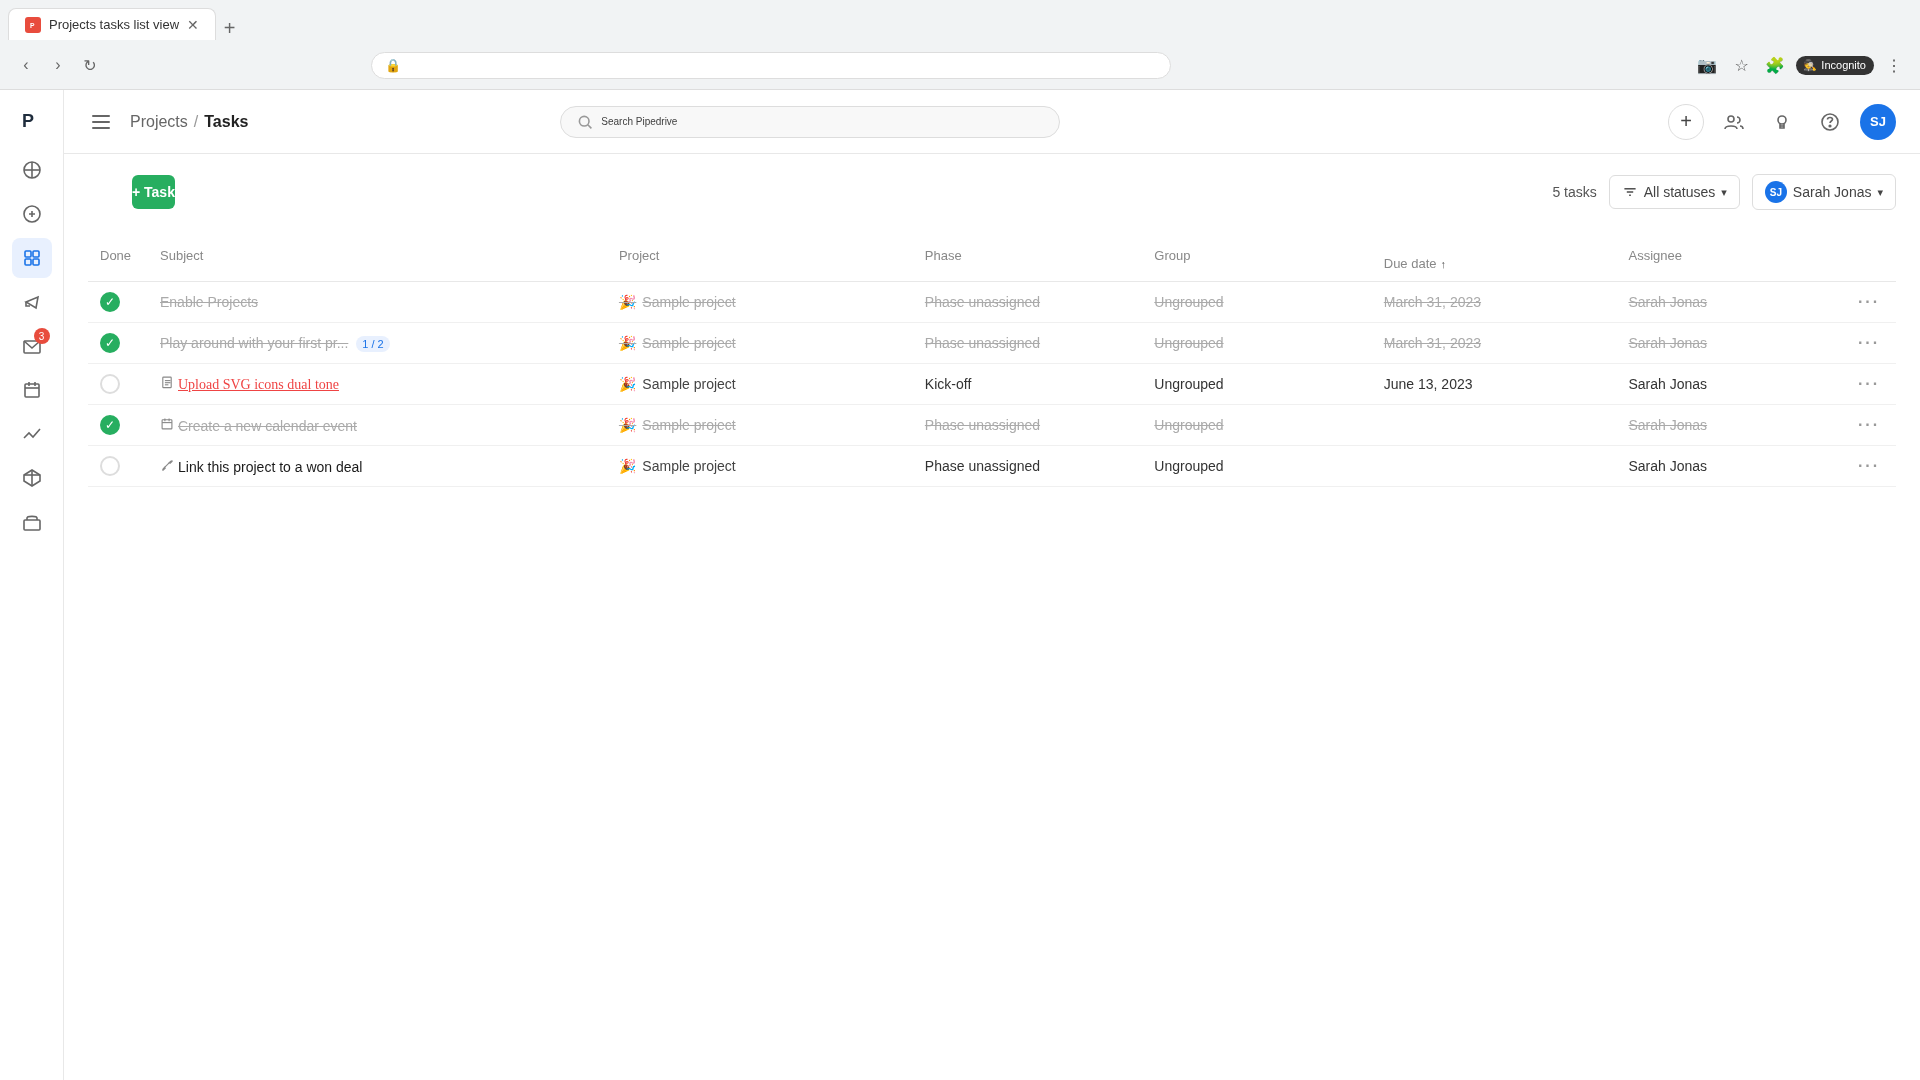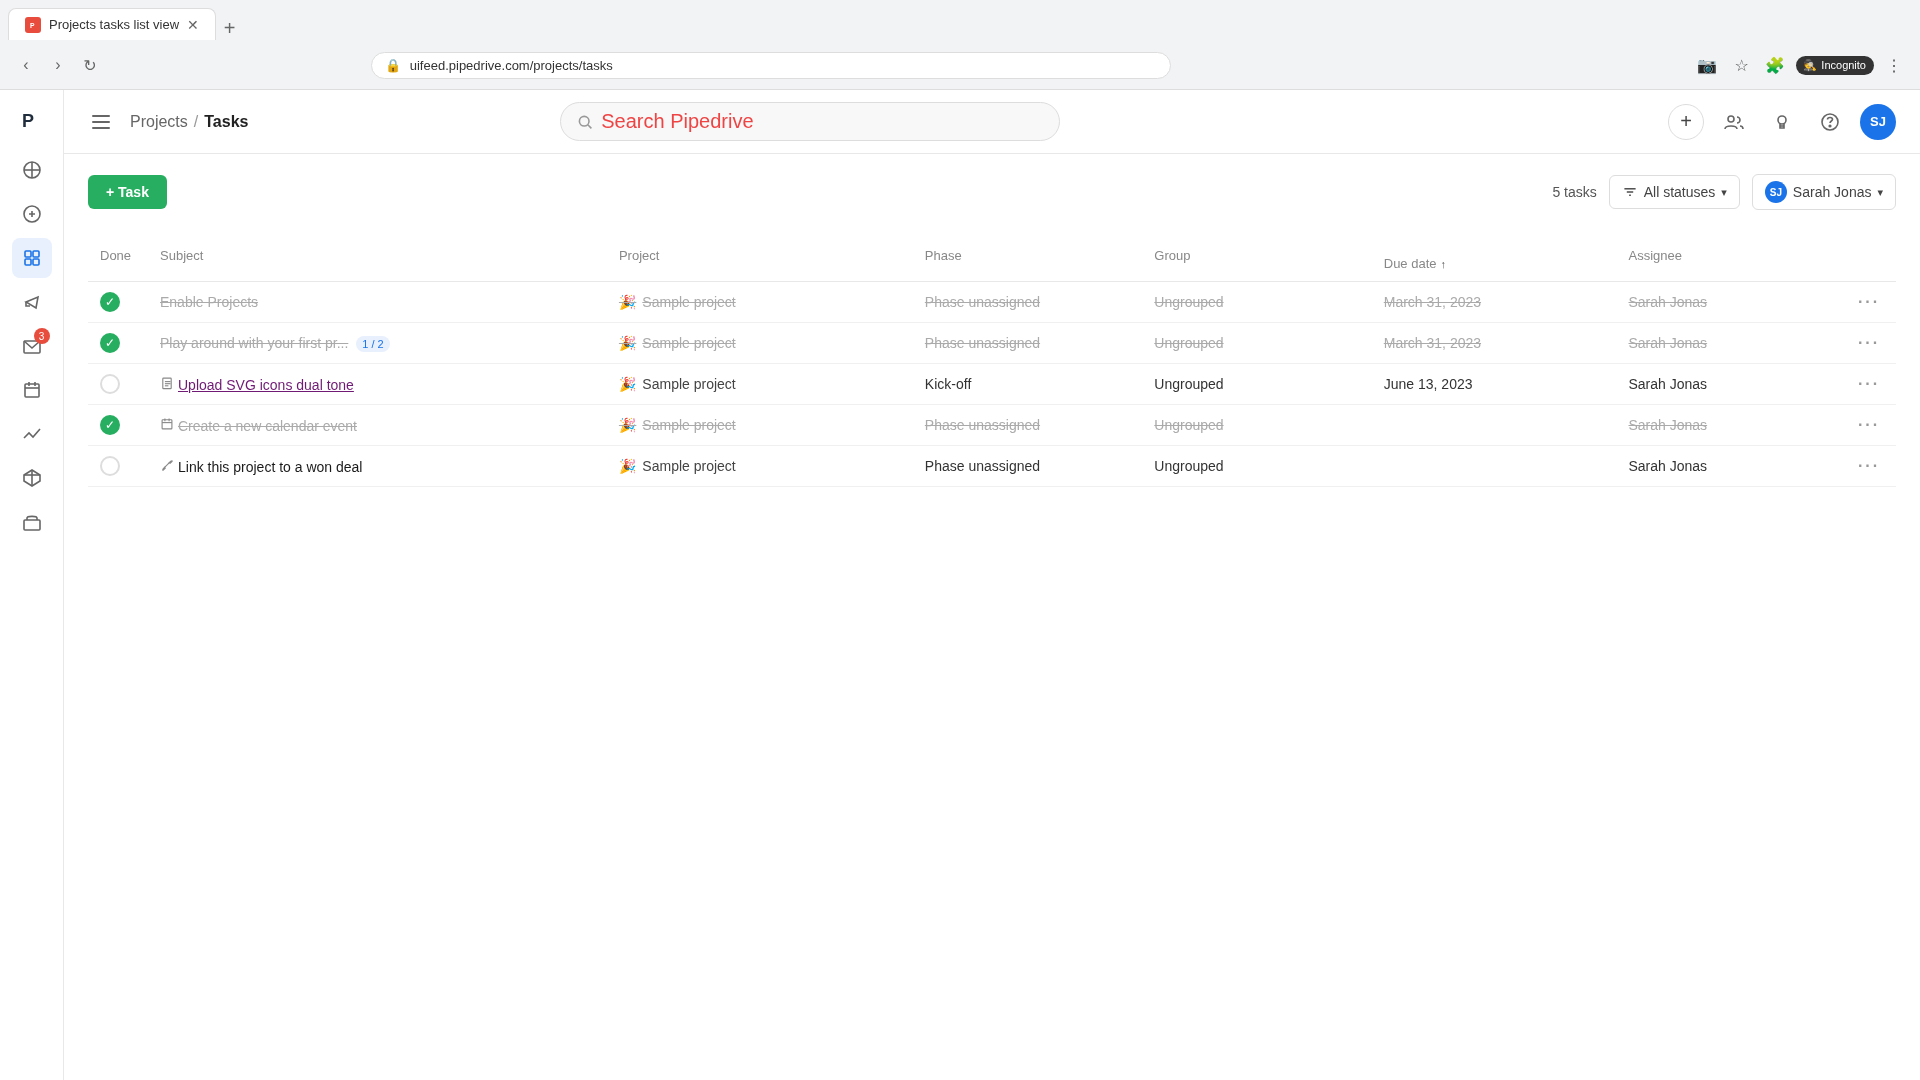--- a/index.html
+++ b/index.html
@@ -49,42 +49,42 @@
     .header-search { flex: 1; max-width: 500px; margin: 0 auto; }
     .search-box { display: flex; align-items: center; border: 1px solid #ddd; border-radius: 20px; padding: 7px 16px; gap: 8px; color: #999; font-size: 14px; cursor: text; background: #f8f8f8; }
     .header-actions { display: flex; align-items: center; gap: 12px; margin-left: auto; }
     .icon-btn { width: 36px; height: 36px; border-radius: 50%; border: none; background: transparent; color: #666; cursor: pointer; font-size: 18px; display: flex; align-items: center; justify-content: center; }
     .user-avatar { background: #1a73e8; color: #fff; font-size: 13px; font-weight: 700; width: 36px; height: 36px; border-radius: 50%; display: flex; align-items: center; justify-content: center; cursor: pointer; }
     .plus-btn { width: 36px; height: 36px; border-radius: 50%; border: 1px solid #ddd; background: transparent; color: #444; cursor: pointer; font-size: 20px; display: flex; align-items: center; justify-content: center; }
 
     
     .task-area { flex: 1; padding: 20px 24px; overflow-y: auto; }
     .task-toolbar { display: flex; align-items: center; justify-content: space-between; margin-bottom: 20px; }
-    .add-task-btn { background: #27ae60; color: #fff; border: none; border-radius: 6px; padding: 9px 18px; font-size: 14px; font-weight: 600; cursor: pointer; display: flex; align-items: center; gap: 6px; }
+    .add-task-btn { background: #27ae60; color: #fff; border: none; border-radius: 6px; padding: 9px 0; font-size: 14px; font-weight: 600; cursor: pointer; display: flex; align-items: center; gap: 6px; margin-left: 44px; }
     .toolbar-right { display: flex; align-items: center; gap: 12px; }
     .task-count { color: #555; font-size: 14px; }
     .filter-btn { display: flex; align-items: center; gap: 6px; border: 1px solid #ddd; border-radius: 6px; padding: 8px 12px; font-size: 14px; color: #444; cursor: pointer; background: #fff; }
     .assignee-filter { display: flex; align-items: center; gap: 6px; border: 1px solid #ddd; border-radius: 6px; padding: 6px 12px; font-size: 14px; color: #444; cursor: pointer; background: #fff; }
     .assignee-avatar-sm { width: 22px; height: 22px; border-radius: 50%; background: #1a73e8; color: #fff; font-size: 10px; font-weight: 700; display: flex; align-items: center; justify-content: center; }
 
     
     .task-table { width: 100%; border-collapse: collapse; }
     .task-table th { text-align: left; padding: 10px 12px; color: #888; font-size: 13px; font-weight: 500; border-bottom: 1px solid #e8e8e8; white-space: nowrap; }
     .task-table td { padding: 10px 12px; font-size: 14px; color: #333; border-bottom: 1px solid #f0f0f0; vertical-align: middle; }
     .sort-icon { color: #555; font-size: 11px; margin-left: 4px; }
     .th-with-sort { display: flex; align-items: center; margin-top: 16px; }
 
     
     .done-check { width: 20px; height: 20px; border-radius: 50%; border: 2px solid #ddd; display: flex; align-items: center; justify-content: center; cursor: pointer; }
     .done-check.checked { background: #27ae60; border-color: #27ae60; color: #fff; font-size: 12px; }
     .done-check.unchecked { background: #fff; }
 
     
     .subject-text { color: #1a1a1a; }
-    .subject-link { color: #701a75; text-decoration: underline; cursor: pointer; }
+    .subject-link { color: #ef4444; text-decoration: underline; cursor: pointer; font-family: Liberation Serif, serif; }
     .subtask-badge { display: inline-flex; align-items: center; gap: 3px; background: #e8f0fe; color: #1a73e8; font-size: 11px; padding: 2px 6px; border-radius: 10px; margin-left: 8px; }
     .task-icon { color: #888; font-size: 13px; margin-right: 4px; }
 
     
     .project-chip { display: flex; align-items: center; gap: 6px; color: #444; }
     .project-chip.strikethrough { color: #aaa; }
 
     
     .strikethrough { text-decoration: line-through; color: #aaa; }
 
@@ -119,21 +119,20 @@
     <button class="new-tab">+</button>
   </div>
   <div class="browser-bar">
     <div class="browser-nav">
       <button class="nav-btn">‹</button>
       <button class="nav-btn">›</button>
       <button class="nav-btn">↻</button>
     </div>
     <div class="address-bar">
       <span style="color:#555; font-size:13px;">🔒</span>
-      <input type="text" value="uifeed.pipedrive.com/projects/tasks" style="">
     </div>
     <div class="browser-actions">
       <button class="browser-action-btn">📷</button>
       <button class="browser-action-btn">☆</button>
       <button class="browser-action-btn">🧩</button>
       <div class="incognito-badge">
         <span>🕵️</span>
         <span>Incognito</span>
       </div>
       <button class="browser-action-btn">⋮</button>
@@ -225,21 +224,21 @@
         <span class="breadcrumb-parent">Projects</span>
         <span class="breadcrumb-sep">/</span>
         <span class="breadcrumb-current">Tasks</span>
       </div>
       <div class="header-search">
         <div class="search-box">
           <svg width="16" height="16" viewBox="0 0 20 20" fill="none" stroke="#999" stroke-width="2">
               <circle cx="9" cy="9" r="6"></circle>
               <line x1="13.5" y1="13.5" x2="18" y2="18"></line>
             </svg>
-          <span style="color:#ef4444;font-size:20px;">Search Pipedrive</span>
+          <span style="color:#404040;font-size:10px;">Search Pipedrive</span>
         </div>
       </div>
       <div class="header-actions">
         <button class="plus-btn">+</button>
         <button class="icon-btn">
           <svg width="20" height="20" viewBox="0 0 20 20" fill="none" stroke="currentColor" stroke-width="1.6">
               <circle cx="7" cy="7" r="3"></circle>
               <path d="M1 17 C1 13 13 13 13 17"></path>
               <path d="M13 5 C14.5 5 16 6.3 16 8 C16 9.7 14.5 11 13 11"></path>
               <path d="M16 14 C17.5 14 19 14.8 19 17"></path>

